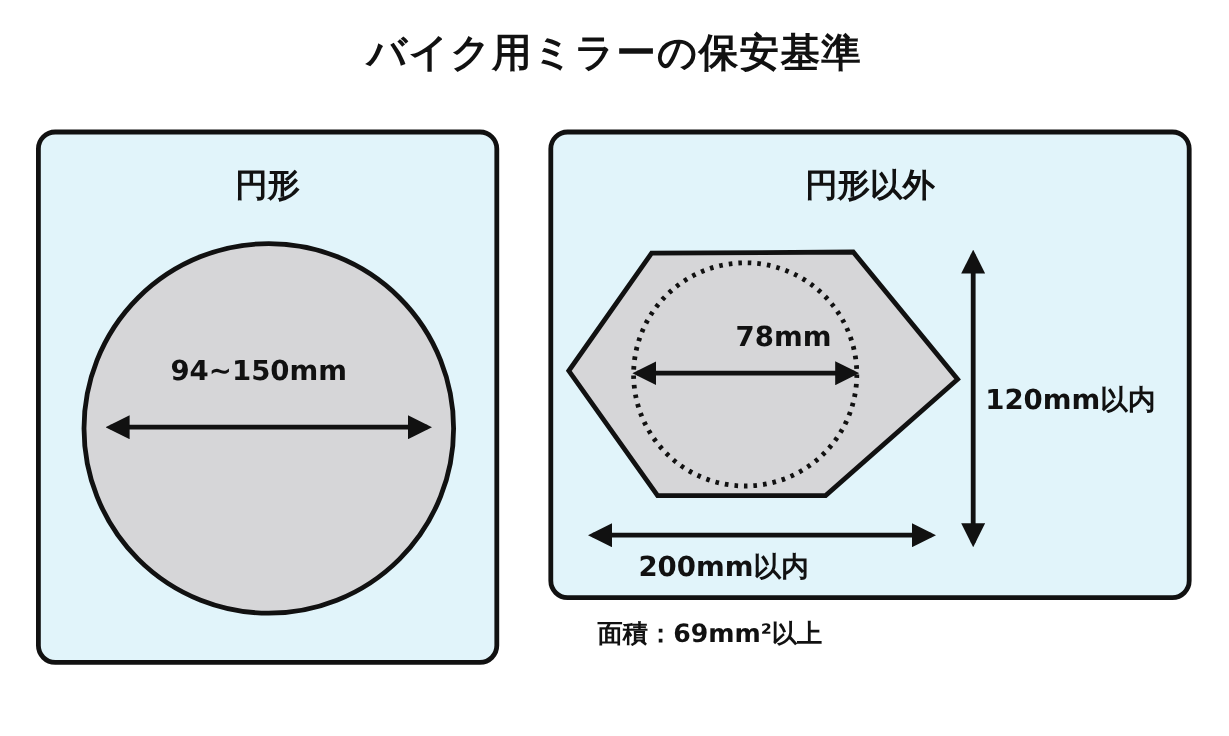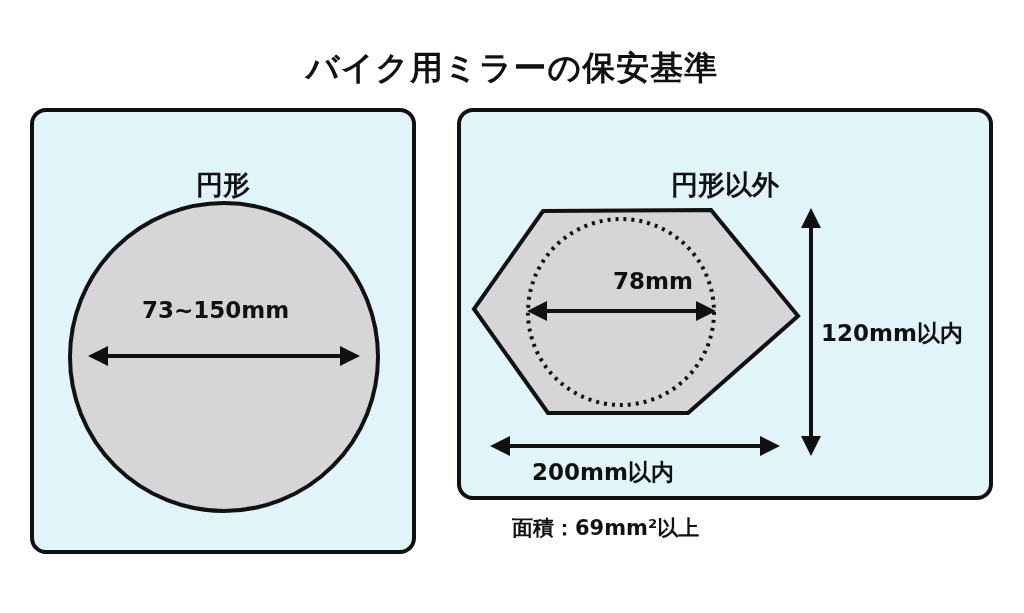--- a/index.html
+++ b/index.html
@@ -1,21 +1,21 @@
 <!DOCTYPE html>
 <html><head>
 <meta charset="utf-8">
 <style>
   html, body { margin:0; padding:0; }
   body { width:1024px; height:613px; background:#ffffff; position:relative; overflow:hidden;
          font-family: "DejaVu Sans", "Liberation Sans", sans-serif; color:#111; }
   .title { position:absolute; left:0; top:22px; width:1024px; text-align:center;
-           font-size:33px; font-weight:bold; letter-spacing:1px;margin-top:24px; }
+           font-size:33px; font-weight:bold; letter-spacing:1px; }
   .panel { position:absolute; background:#e1f4fa; border:4px solid #111; border-radius:16px; box-sizing:border-box; }
-  .panel-title { position:absolute; width:100%; text-align:center; font-size:27px; font-weight:bold;margin-top:31px; }
+  .panel-title { position:absolute; width:100%; text-align:center; font-size:27px; font-weight:bold; }
   .lbl { position:absolute; font-size:23px; font-weight:bold; white-space:nowrap; }
   svg.layer { position:absolute; left:0; top:0; }
 </style>
 </head>
 <body>
 
 <div class="title">バイク用ミラーの保安基準</div>
 
 <div class="panel" style="left:30px; top:108px; width:386px; height:446px;">
   <div class="panel-title" style="top:24px;">円形</div>
@@ -37,17 +37,17 @@
 
   <polygon points="543,211 711,210 798,316 688,413 548,413 474,309" fill="#d6d6d8" stroke="#111" stroke-width="4" stroke-linejoin="miter"></polygon>
   <circle cx="621" cy="312" r="93" fill="none" stroke="#111" stroke-width="4" stroke-dasharray="3 5"></circle>
   <line x1="531" y1="311" x2="712" y2="311" stroke="#111" stroke-width="4" marker-start="url(#ah)" marker-end="url(#ah)"></line>
 
   <line x1="811" y1="212" x2="811" y2="452" stroke="#111" stroke-width="4" marker-start="url(#ah)" marker-end="url(#ah)"></line>
 
   <line x1="494" y1="446" x2="776" y2="446" stroke="#111" stroke-width="4" marker-start="url(#ah)" marker-end="url(#ah)"></line>
 </svg>
 
-<div class="lbl" style="left:142px; top:297px;">73~150mm</div>
+<div class="lbl" style="left:142px; top:297px;">94~150mm</div>
 <div class="lbl" style="left:577px; top:268px;margin-left:36px;">78mm</div>
 <div class="lbl" style="left:821px; top:318px;">120mm以内</div>
 <div class="lbl" style="left:532px; top:457px;">200mm以内</div>
-<div class="lbl" style="left:512px; top:514px; font-size:21px;">面積：69mm²以上</div>
+<div class="lbl" style="left:498px; top:514px; font-size:21px;">面積：69mm²以上</div>
 
 </body></html>

